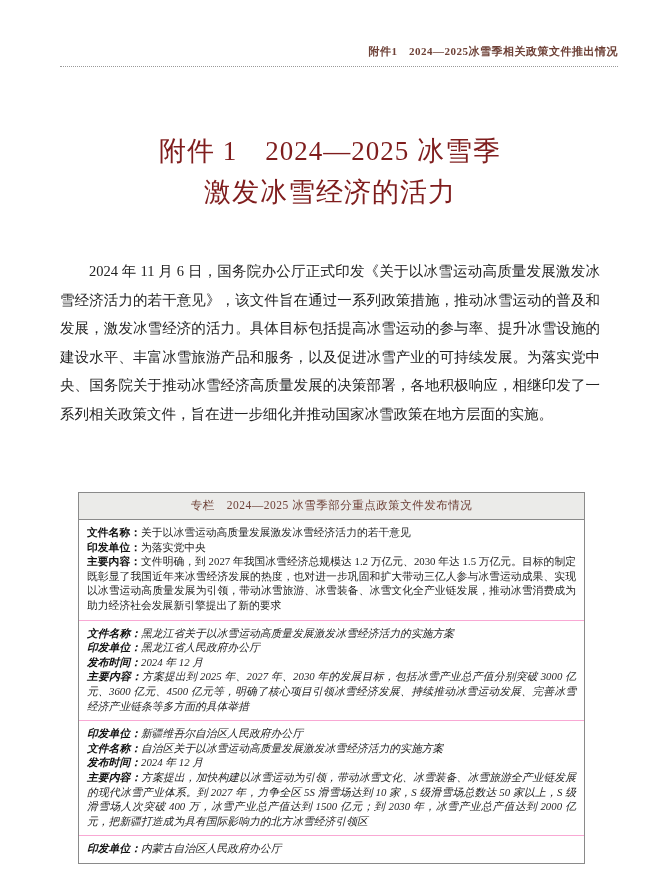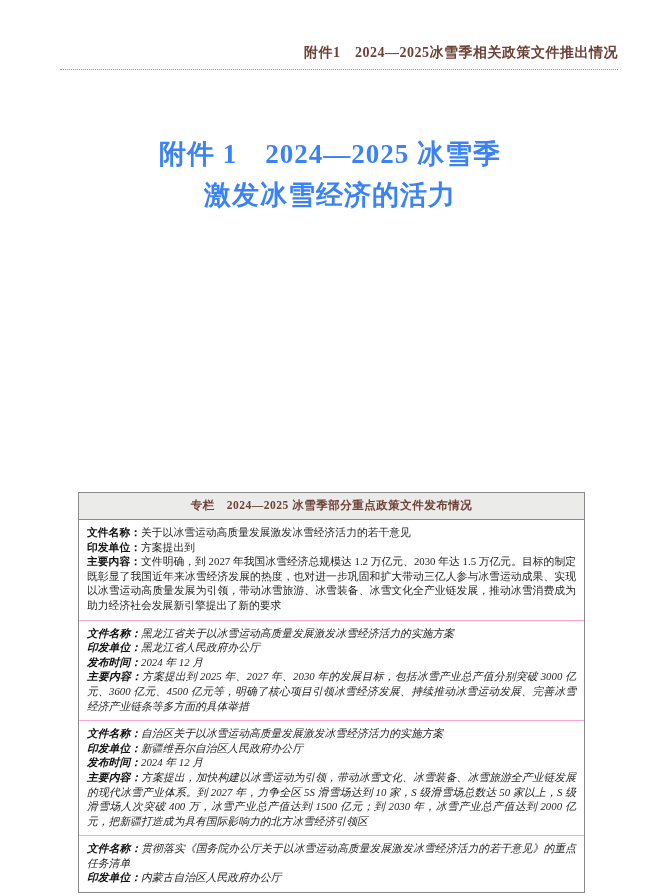--- a/index.html
+++ b/index.html
@@ -9,40 +9,40 @@
     font-family:"Liberation Serif","DejaVu Serif",serif;
     color:#1e1e1e;
     overflow:hidden;
   }
   .page{position:relative;width:660px;height:896px;background:#fff;}
 
   
   .runhead{
     margin:44px 42px 0 60px;
     text-align:right;
-    font-size:14px;
+    font-size:11px;
     font-weight:bold;
     letter-spacing:0.5px;
     color:#6e4137;
     font-family:Liberation Serif, serif;
   }
   .runhead-rule{
     margin:7px 42px 0 60px;
     border-top:1px dotted #9a9a9a;
     height:0;
   }
 
   
   .doc-title{
     margin:64px 60px 0 60px;
     text-align:center;
-    font-weight:bold;
+    font-weight:normal;
     font-size:27px;
     line-height:41px;
-    color:#3b82f6;
+    color:#7f1d1d;
     letter-spacing:1px;
   }
 
   
   .body-par{
     margin:44px 60px 0 60px;
     font-size:14.5px;
     line-height:28.6px;
     text-align:justify;
     text-indent:2em;
@@ -55,21 +55,21 @@
     left:78px;top:448px;
     width:507px;
     border:1px solid #8a8a8a;
     background:#fff;
     box-sizing:border-box;
   }
   .colbox-head{
     background:#ebebe9;
     border-bottom:1px solid #8a8a8a;
     text-align:center;
-    font-weight:bold;
+    font-weight:normal;
     font-size:11.5px;
     color:#6e4137;
     padding:5px 4px 6px 4px;
     letter-spacing:0.5px;
   }
   .entry{
     padding:5px 8px 7px 8px;
     font-size:10.8px;
     line-height:14.6px;
     text-align:justify;
@@ -87,44 +87,44 @@
   <div class="runhead">
     <span>附件1　2024—2025冰雪季相关政策文件推出情况</span>
   </div>
   <div class="runhead-rule"></div>
 
   <div class="doc-title">
     <div>附件 1　2024—2025 冰雪季</div>
     <div>激发冰雪经济的活力</div>
   </div>
 
+  <p class="body-par">2024 年 11 月 6 日，国务院办公厅正式印发《关于以冰雪运动高质量发展激发冰雪经济活力的若干意见》，该文件旨在通过一系列政策措施，推动冰雪运动的普及和发展，激发冰雪经济的活力。具体目标包括提高冰雪运动的参与率、提升冰雪设施的建设水平、丰富冰雪旅游产品和服务，以及促进冰雪产业的可持续发展。为落实党中央、国务院关于推动冰雪经济高质量发展的决策部署，各地积极响应，相继印发了一系列相关政策文件，旨在进一步细化并推动国家冰雪政策在地方层面的实施。</p>
 
   <div class="colbox">
     <div class="colbox-head">专栏　2024—2025 冰雪季部分重点政策文件发布情况</div>
 
     <div class="entry">
       <p class="fieldline"><span class="lbl">文件名称：</span><span>关于以冰雪运动高质量发展激发冰雪经济活力的若干意见</span></p>
-      <p class="fieldline"><span class="lbl">印发单位：</span><span>方案提出到</span></p>
+      <p class="fieldline"><span class="lbl">印发单位：</span><span>为落实党中央</span></p>
       <p class="fieldline"><span class="lbl">主要内容：</span><span>文件明确，到 2027 年我国冰雪经济总规模达 1.2 万亿元、2030 年达 1.5 万亿元。目标的制定既彰显了我国近年来冰雪经济发展的热度，也对进一步巩固和扩大带动三亿人参与冰雪运动成果、实现以冰雪运动高质量发展为引领，带动冰雪旅游、冰雪装备、冰雪文化全产业链发展，推动冰雪消费成为助力经济社会发展新引擎提出了新的要求</span></p>
     </div>
 
     <div class="entry">
       <p class="fieldline"><span class="lbl">文件名称：</span><span>黑龙江省关于以冰雪运动高质量发展激发冰雪经济活力的实施方案</span></p>
       <p class="fieldline"><span class="lbl">印发单位：</span><span>黑龙江省人民政府办公厅</span></p>
       <p class="fieldline"><span class="lbl">发布时间：</span><span>2024 年 12 月</span></p>
       <p class="fieldline"><span class="lbl">主要内容：</span><span>方案提出到 2025 年、2027 年、2030 年的发展目标，包括冰雪产业总产值分别突破 3000 亿元、3600 亿元、4500 亿元等，明确了核心项目引领冰雪经济发展、持续推动冰雪运动发展、完善冰雪经济产业链条等多方面的具体举措</span></p>
     </div>
 
     <div class="entry">
+      <p class="fieldline"><span class="lbl">印发单位：</span><span>新疆维吾尔自治区人民政府办公厅</span></p>
       <p class="fieldline"><span class="lbl">文件名称：</span><span>自治区关于以冰雪运动高质量发展激发冰雪经济活力的实施方案</span></p>
-      <p class="fieldline"><span class="lbl">印发单位：</span><span>新疆维吾尔自治区人民政府办公厅</span></p>
       <p class="fieldline"><span class="lbl">发布时间：</span><span>2024 年 12 月</span></p>
       <p class="fieldline"><span class="lbl">主要内容：</span><span>方案提出，加快构建以冰雪运动为引领，带动冰雪文化、冰雪装备、冰雪旅游全产业链发展的现代冰雪产业体系。到 2027 年，力争全区 5S 滑雪场达到 10 家，S 级滑雪场总数达 50 家以上，S 级滑雪场人次突破 400 万，冰雪产业总产值达到 1500 亿元；到 2030 年，冰雪产业总产值达到 2000 亿元，把新疆打造成为具有国际影响力的北方冰雪经济引领区</span></p>
     </div>
 
     <div class="entry">
-      <p class="fieldline"><span class="lbl">文件名称：</span><span>贯彻落实《国务院办公厅关于以冰雪运动高质量发展激发冰雪经济活力的若干意见》的重点任务清单</span></p>
       <p class="fieldline"><span class="lbl">印发单位：</span><span>内蒙古自治区人民政府办公厅</span></p>
 
     </div>
   </div>
 
 </div>
 
 </body></html>

